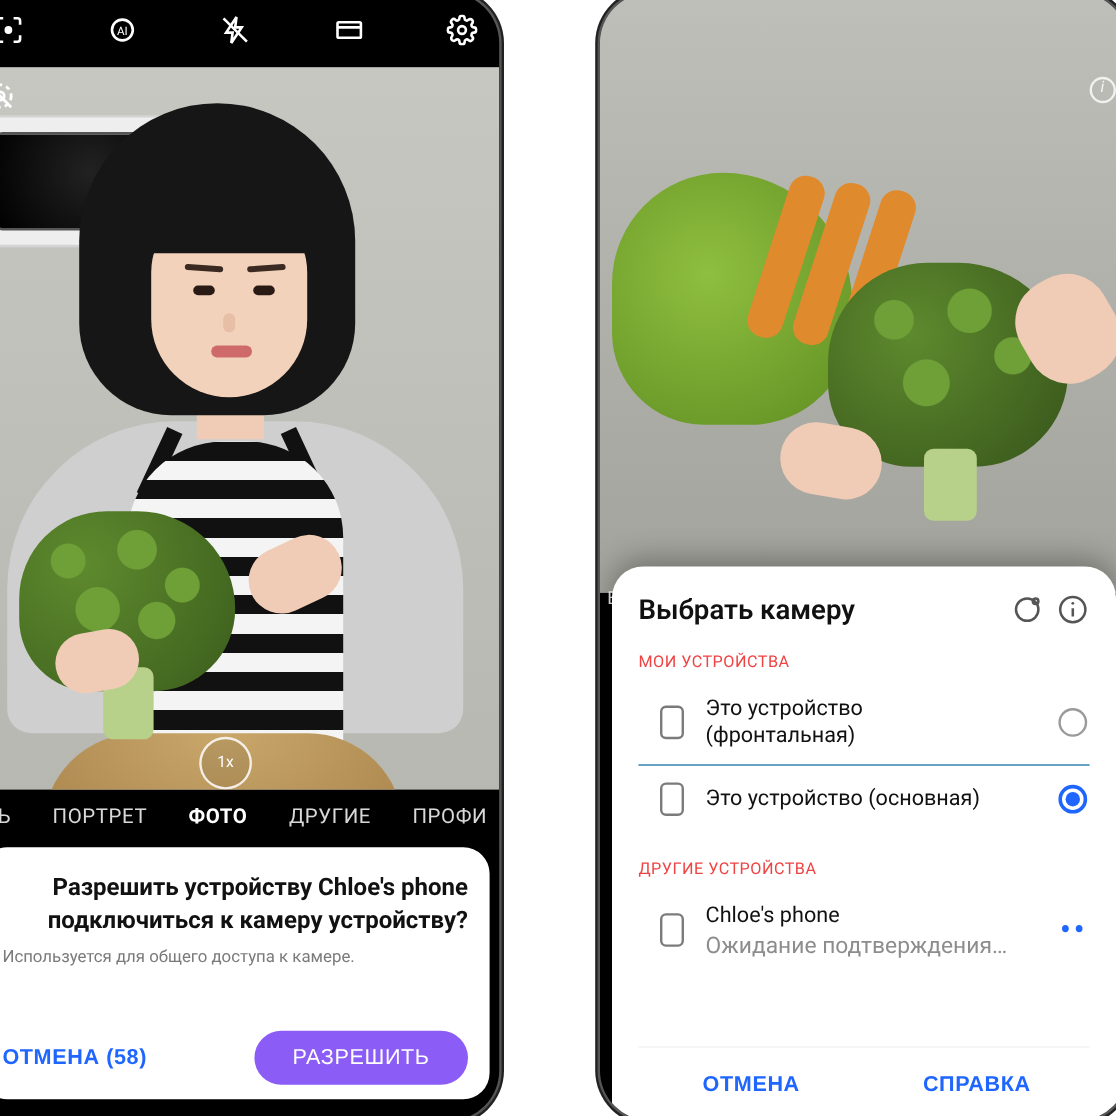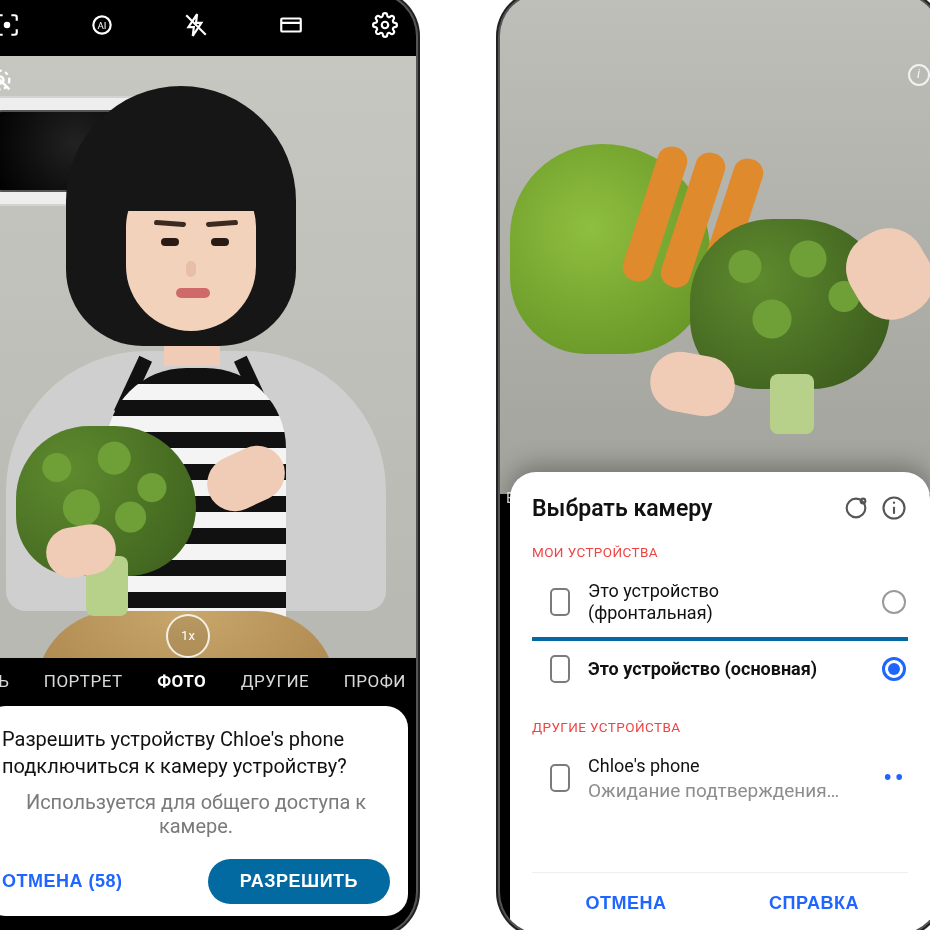--- a/index.html
+++ b/index.html
@@ -73,25 +73,25 @@
   }
   .mode-row span { opacity:.85; padding:0 6px; white-space:nowrap; }
   .mode-row .active { font-weight:700; opacity:1; }
 
   .permission-card {
     position:absolute; left:8px; right:8px; top: 712px; height: 210px;
     background:#fff; border-radius:22px; padding:20px 18px 12px;
     box-shadow: 0 -4px 20px rgba(0,0,0,.25);
     display:flex; flex-direction:column;
   }
-  .permission-card h3 { font-size:20px; font-weight:400; color:#111; text-align:left; line-height:1.35; }
-  .permission-card p  { font-size:20px; color:#7a7a7a; text-align:center; margin-top:10px; }
+  .permission-card h3 { font-size:20px; font-weight:700; color:#111; text-align:right; line-height:1.35; }
+  .permission-card p  { font-size:14px; color:#7a7a7a; margin-top:10px; }
   .permission-card .row { margin-top:auto; display:flex; align-items:center; justify-content:space-between; padding-top:14px; }
   .permission-card .cancel { color:#1f66ff; font-weight:700; font-size:18px; letter-spacing:.5px; background:none; border:none; }
-  .permission-card .allow  { background:#0369a1; color:#fff; font-weight:700; font-size:18px; letter-spacing:.5px; border:none; border-radius:26px; padding:12px 32px; }
+  .permission-card .allow  { background:#8b5cf6; color:#fff; font-weight:400; font-size:18px; letter-spacing:.5px; border:none; border-radius:26px; padding:12px 32px; }
 
   
   .rp-view {
     position:absolute; top:0; left:0; right:0; height: 500px;
     background:#a9a9a3; overflow:hidden;
   }
   .scene-right .wall  { position:absolute; inset:0; background:linear-gradient(180deg,#bfbfb9,#a3a39d); }
   .scene-right .lettuce{ position:absolute; left:10px; top:150px; width:200px; height:210px; background:radial-gradient(circle at 40% 40%, #8fbf3f, #5f8e22); border-radius:120px 140px 110px 100px; }
   .scene-right .carrots{ position:absolute; left:140px; top:150px; width:30px; height:140px; background:#e08a2e; border-radius:14px; transform:rotate(18deg); box-shadow: 38px -6px 0 0 #e08a2e, 76px -12px 0 0 #e08a2e; }
   .scene-right .broc  { position:absolute; left:190px; top:225px; width:200px; height:170px; background:radial-gradient(circle at 35% 35%, #5e8a2e, #36541a); border-radius:95px 105px 90px 80px; }
@@ -120,21 +120,21 @@
     display:flex; flex-direction:column;
   }
   .picker-card .hdr { display:flex; align-items:center; }
   .picker-card .hdr h2 { font-size:23px; font-weight:600; color:#111; flex:1;}
   .picker-card .hdr .hico { width:28px; height:28px; margin-left:10px; display:flex; align-items:center; justify-content:center;}
   .picker-card .hdr svg { stroke:#555; fill:none; stroke-width:1.8; }
 
   .section-label { font-size:13.5px; letter-spacing:.4px; color:#ef4444; margin:22px 0 6px; }
 
   .dev-row { display:flex; align-items:center; padding:14px 2px; }
-  .dev-row + .dev-row.divided { border-top:4px solid #0369a1;font-weight:bold; }
+  .dev-row + .dev-row.divided { border-top:1px solid #0369a1; }
   .dev-row .phico { width:20px; height:28px; border:2px solid #7b7b7b; border-radius:5px; margin:0 18px 0 16px; flex:none; }
   .dev-row .txt { flex:1; }
   .dev-row .txt .t1 { font-size:18px; color:#111; line-height:1.2; }
   .dev-row .txt .t2 { font-size:19px; color:#8d8d8d; margin-top:2px; }
   .dev-row .radio { width:24px; height:24px; border:2px solid #9a9a9a; border-radius:50%; flex:none; }
   .dev-row .radio.sel { border-color:#1f66ff; position:relative; border-width:3px;}
   .dev-row .radio.sel::after{content:"";position:absolute;left:3px;top:3px;right:3px;bottom:3px;background:#1f66ff;border-radius:50%;}
   .dev-row .dots { color:#1f66ff; font-size:28px; line-height:10px; letter-spacing:2px; flex:none; width:28px; text-align:right;}
 
   .picker-actions {

